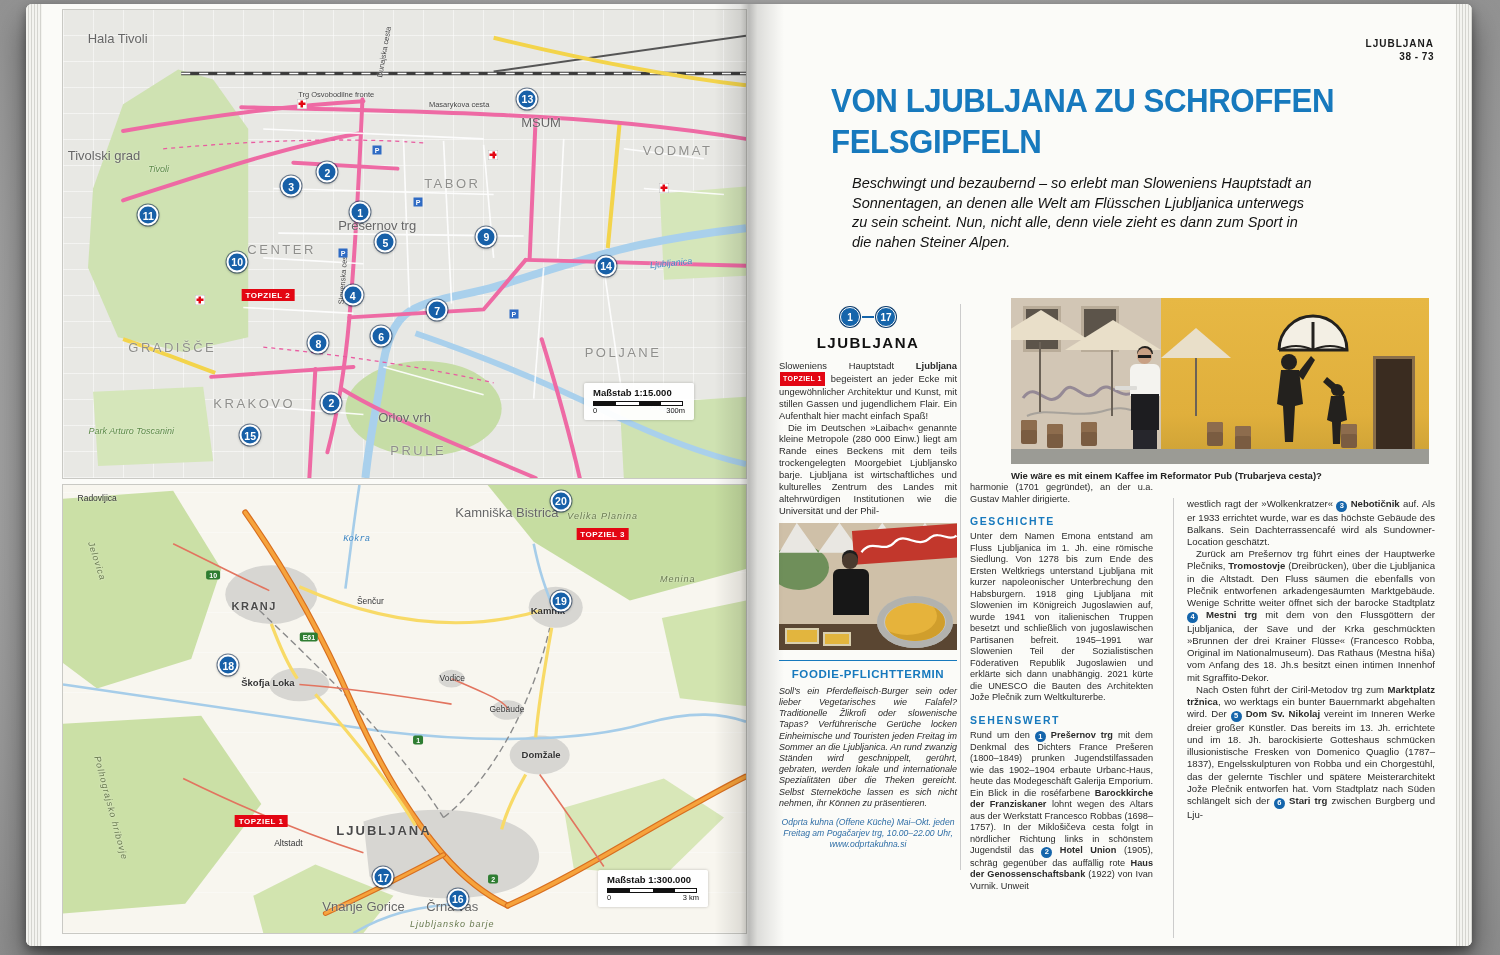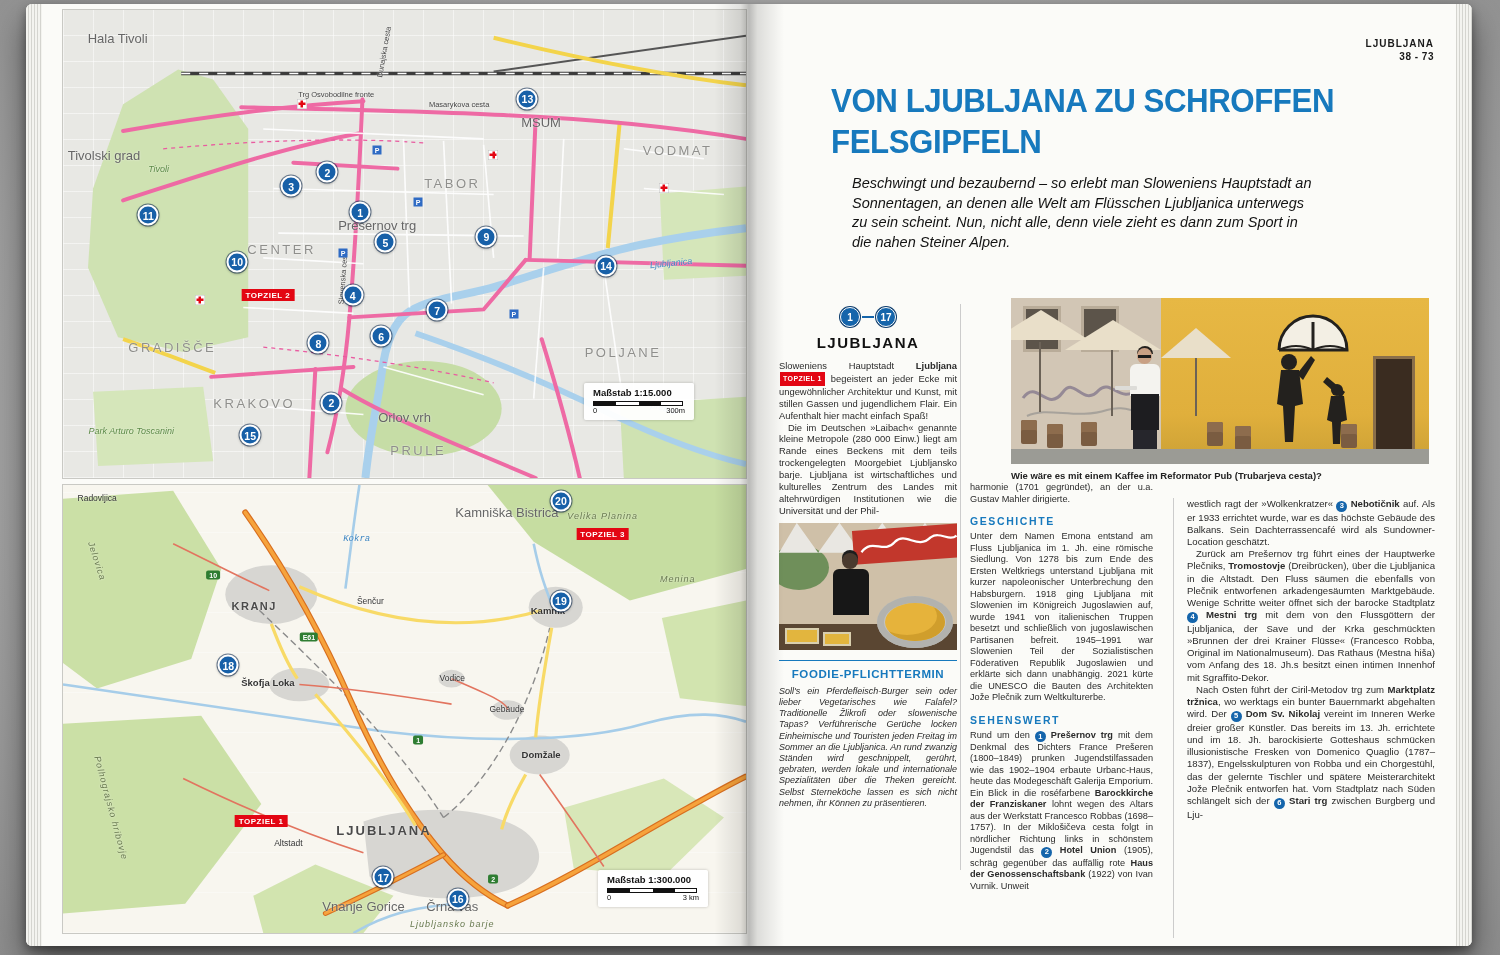--- a/index.html
+++ b/index.html
@@ -392,20 +392,21 @@
           </div>
           <div class="fp-counter"></div>
           <div class="fp-pan"></div>
           <div class="fp-rice"></div>
           <div class="fp-dish" style="left:6px;bottom:6px;width:34px;height:16px"></div>
           <div class="fp-dish" style="left:44px;bottom:4px;width:28px;height:14px"></div>
         </div>
 
         <div class="foodie-heading">FOODIE-PFLICHTTERMIN</div>
         <div class="foodie-body">Soll's ein Pferdefleisch-Burger sein oder lieber Vegetarisches wie Falafel? Traditionelle Žlikrofi oder slowenische Tapas? Verführerische Gerüche locken Einheimische und Touristen jeden Freitag im Sommer an die Ljubljanica. An rund zwanzig Ständen wird geschnippelt, gerührt, gebraten, werden lokale und internationale Spezialitäten über die Theken gereicht. Selbst Sterneköche lassen es sich nicht nehmen, ihr Können zu präsentieren.</div>
+        <div class="foodie-info">Odprta kuhna (Offene Küche) Mai–Okt. jeden Freitag am Pogačarjev trg, 10.00–22.00 Uhr, www.odprtakuhna.si</div>
       </div>
 
       <div class="photo-main">
         <div class="pm-bldg">
           <div class="pm-win" style="left:12px;top:8px;width:38px;height:46px"></div>
           <div class="pm-win" style="left:70px;top:8px;width:38px;height:46px"></div>
           <div class="pm-graffiti">
             <svg width="140" height="60">
                 <path d="M6,30 C20,10 30,46 46,24 C58,8 66,40 82,22 C94,10 104,38 122,20" stroke="#7b6f88" stroke-width="3" fill="none" opacity=".7"></path>
                 <path d="M10,48 C30,38 60,52 90,42 C110,36 120,48 134,42" stroke="#8b8b8b" stroke-width="2" fill="none" opacity=".6"></path>

